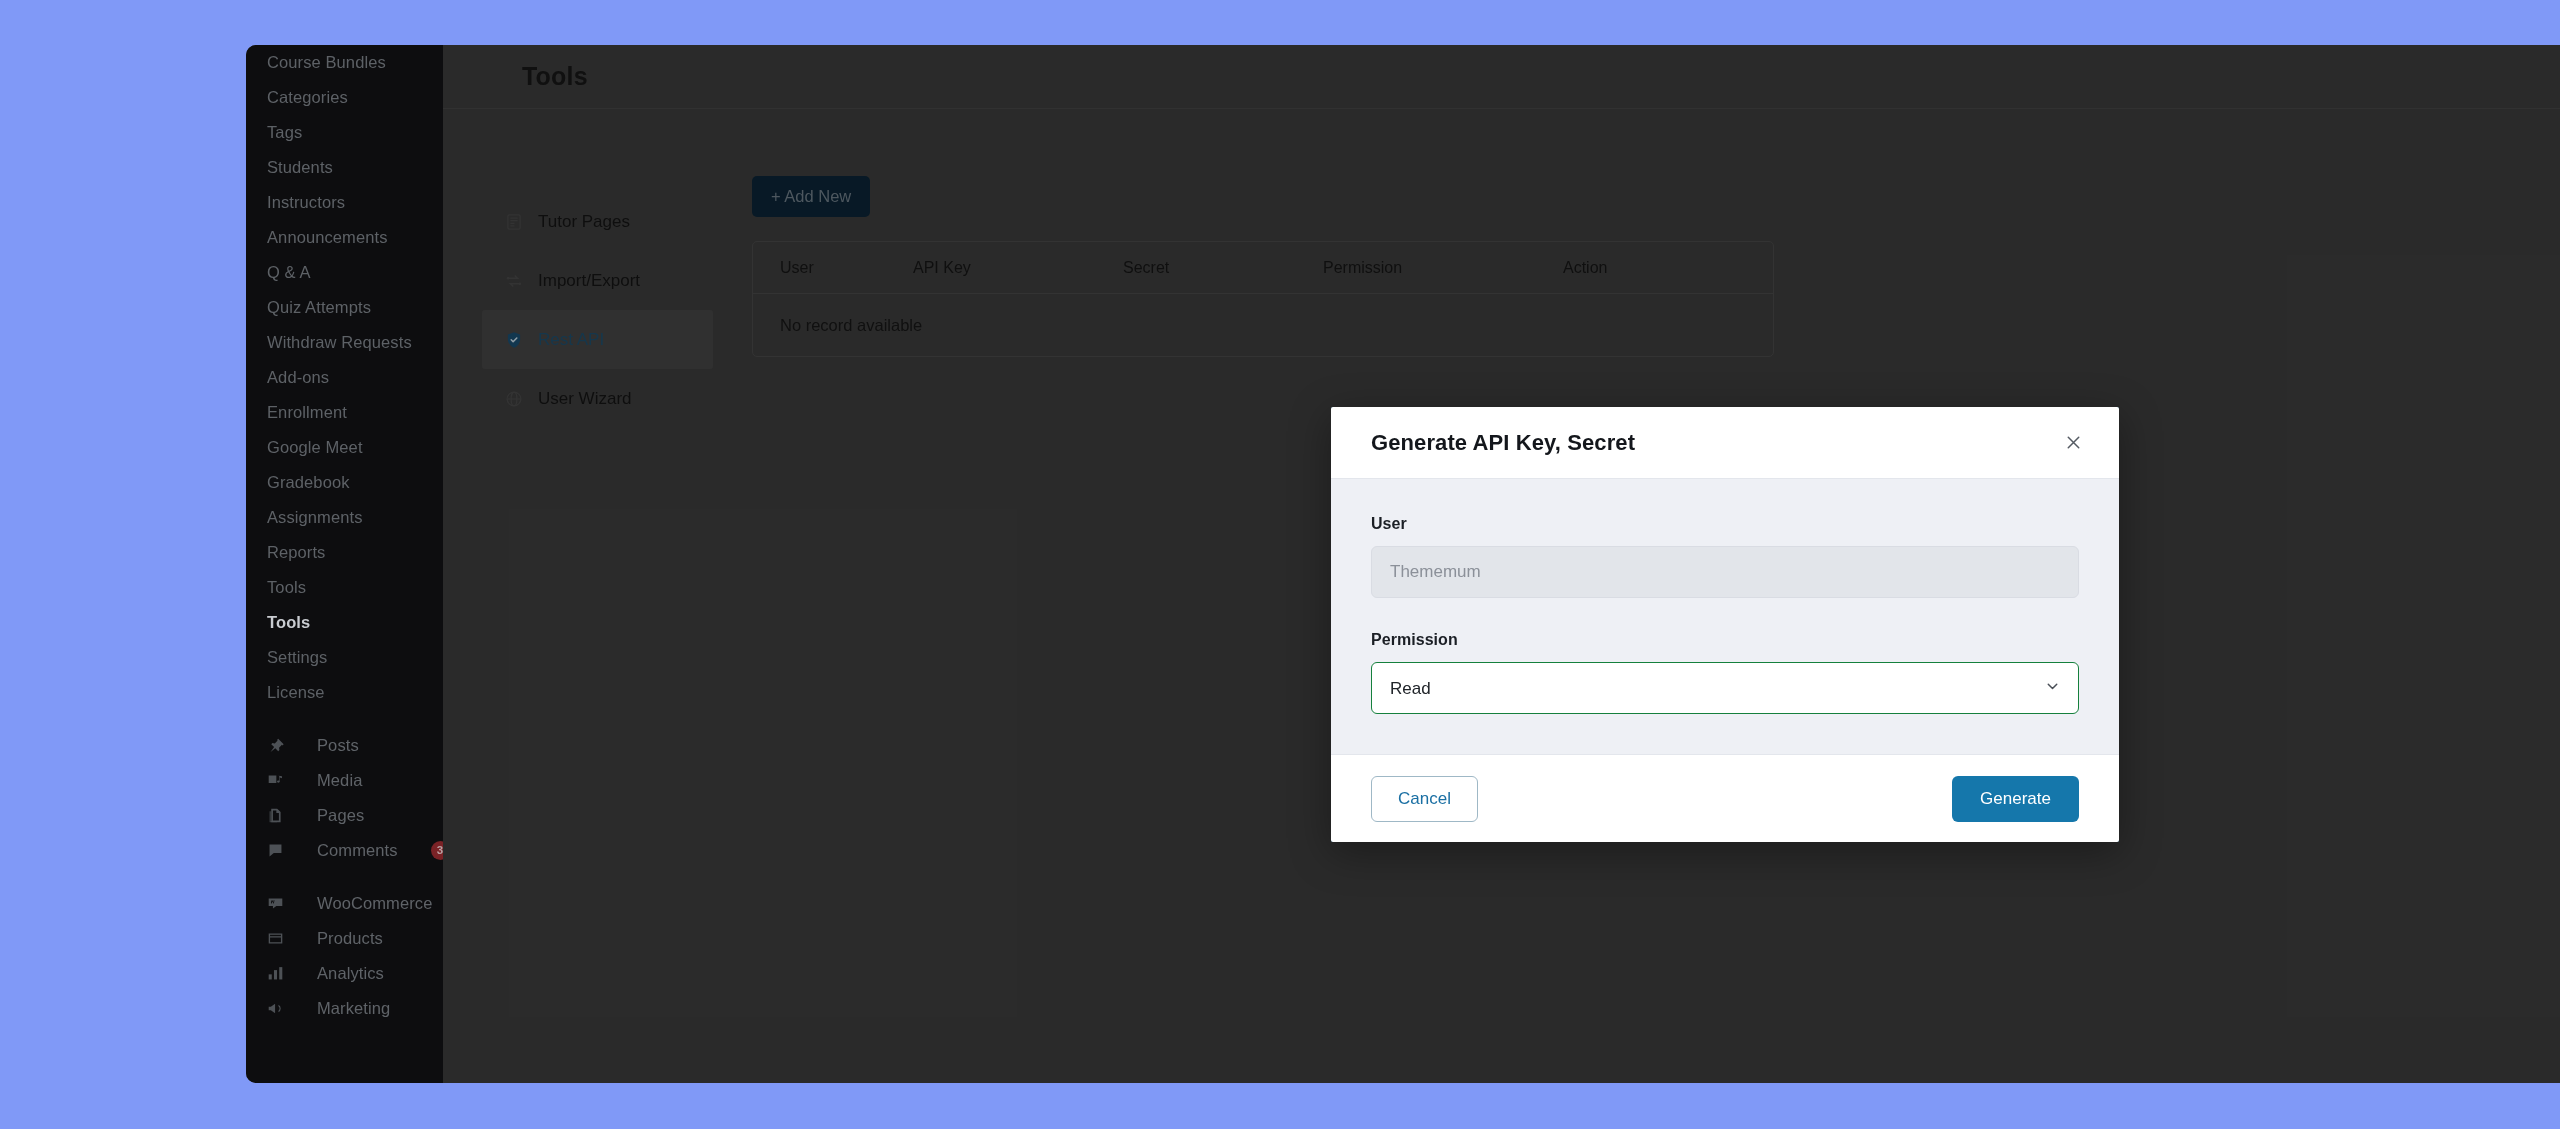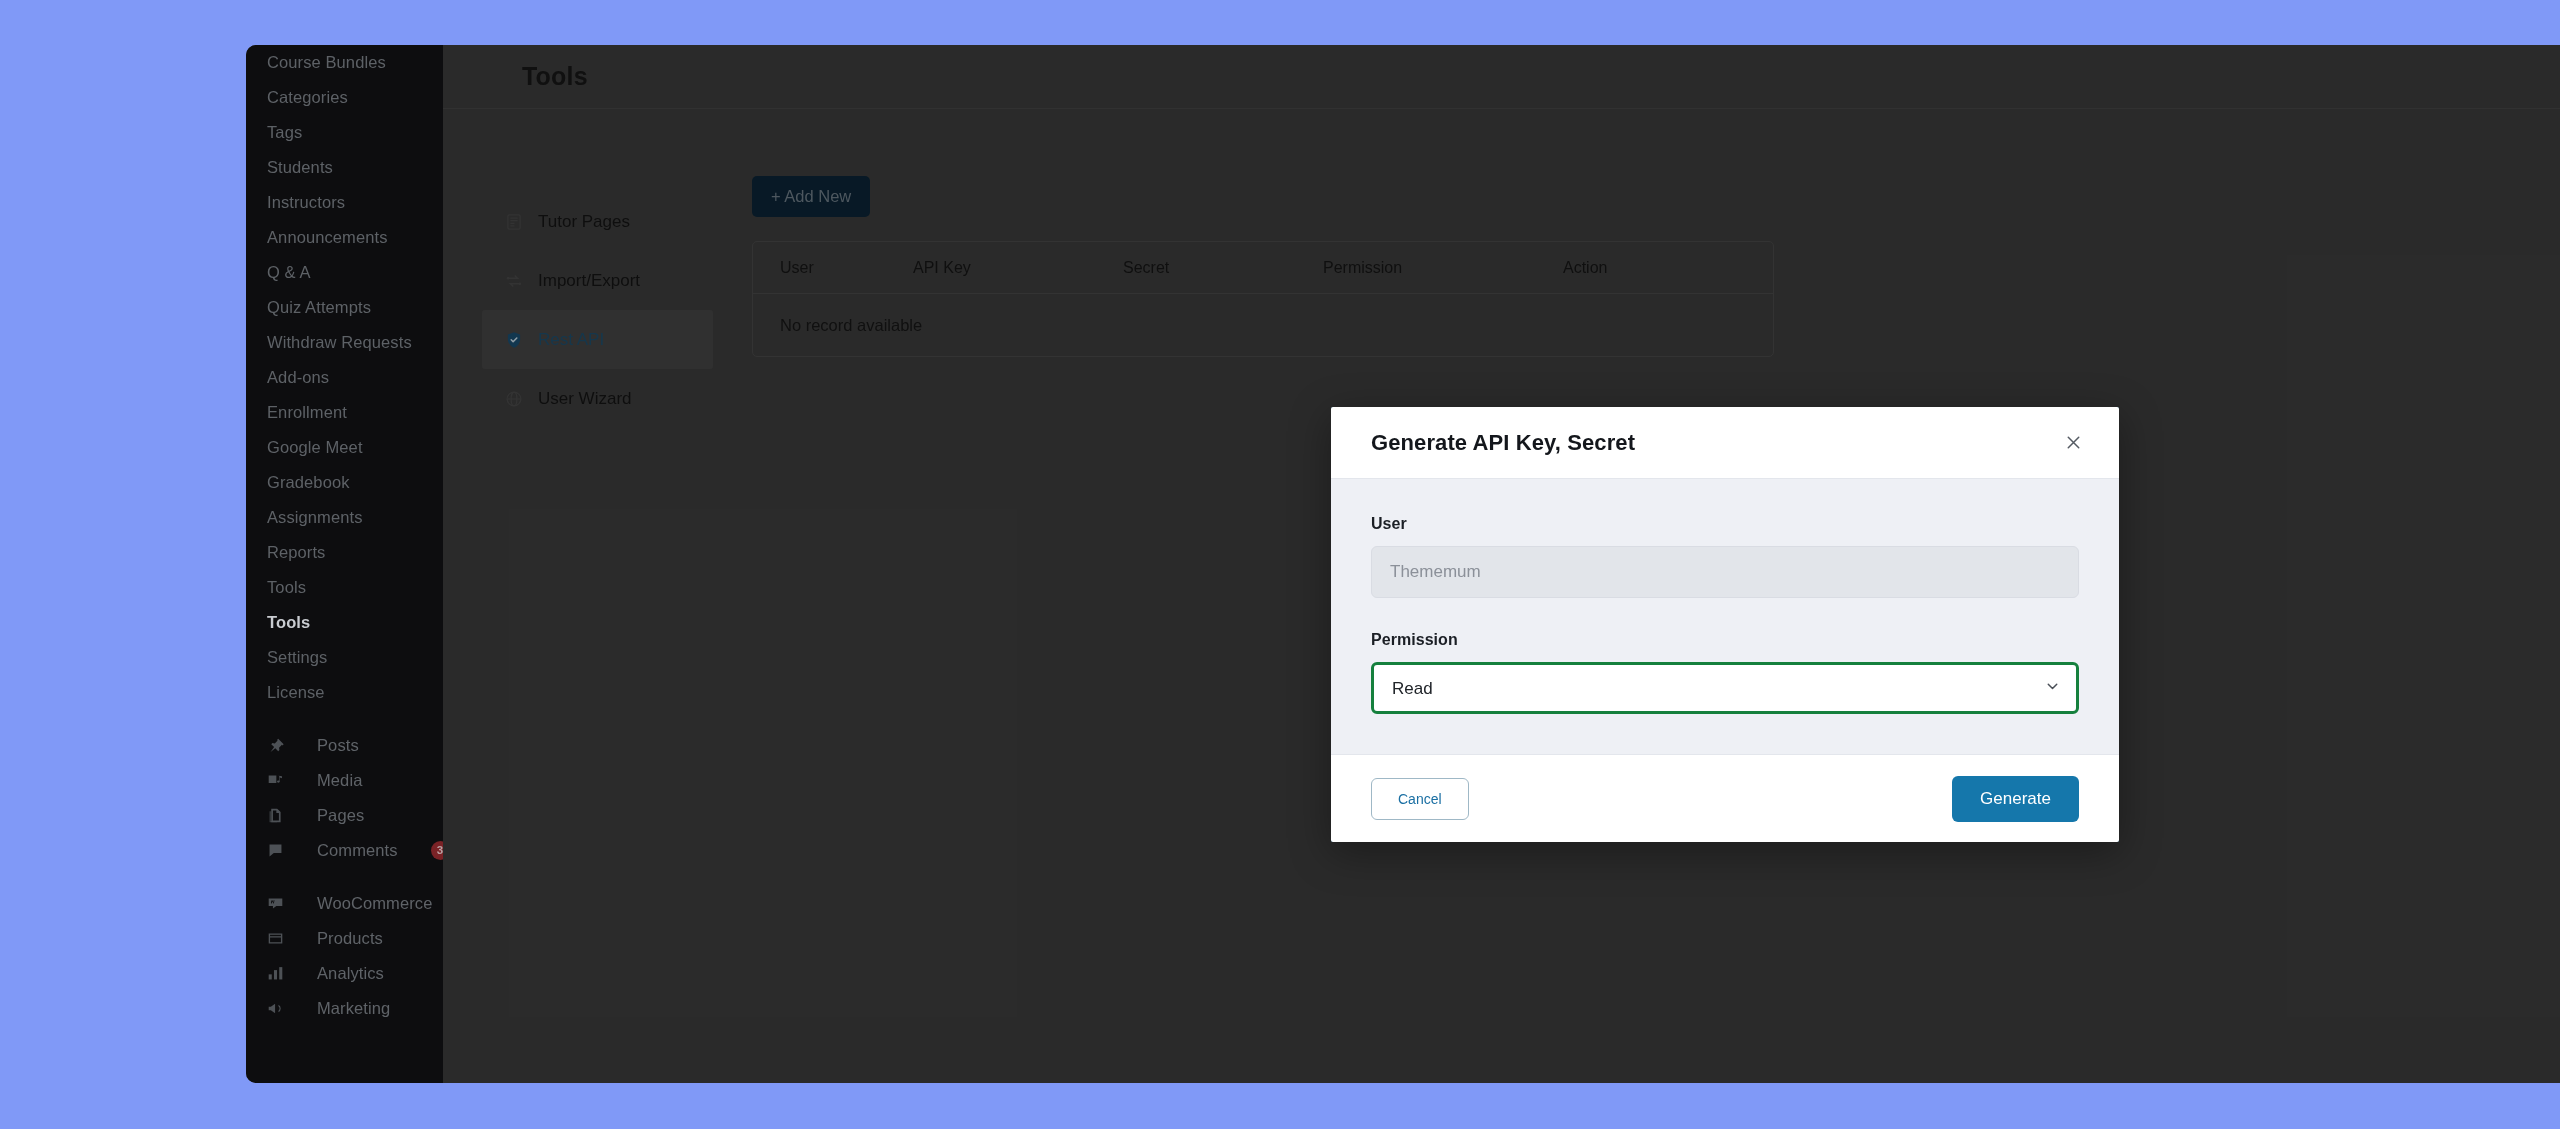--- a/index.html
+++ b/index.html
@@ -236,21 +236,21 @@
   #user-input::placeholder { color: #8b9099; }
   .field-gap { height: 33px; }
   #permission-select-wrap {
     position: relative;
     width: 100%;
   }
   #permission-select {
     width: 100%;
     height: 52px;
     border-radius: 6px;
-    border: 3px solid #15803d;
+    border: 1px solid #15803d;
     background: #ffffff;
     color: #202429;
     font-size: 17px;
     font-family: "Liberation Sans", sans-serif;
     padding: 0 18px;
     appearance: none;
     -webkit-appearance: none;
     cursor: pointer;
   }
   #chevron {
@@ -266,21 +266,21 @@
     height: 88px;
     display: flex;
     align-items: center;
     justify-content: space-between;
     padding: 0 40px;
   }
   #cancel-btn {
     background: #ffffff;
     border: 1px solid #9fb8c6;
     color: #1a6fa3;
-    font-size: 14px;
+    font-size: 17px;
     font-family: "Liberation Sans", sans-serif;
     border-radius: 6px;
     padding: 12px 26px;
     cursor: pointer;
   }
   #generate-btn {
     background: #1577ab;
     border: none;
     color: #ffffff;
     font-size: 17px;

